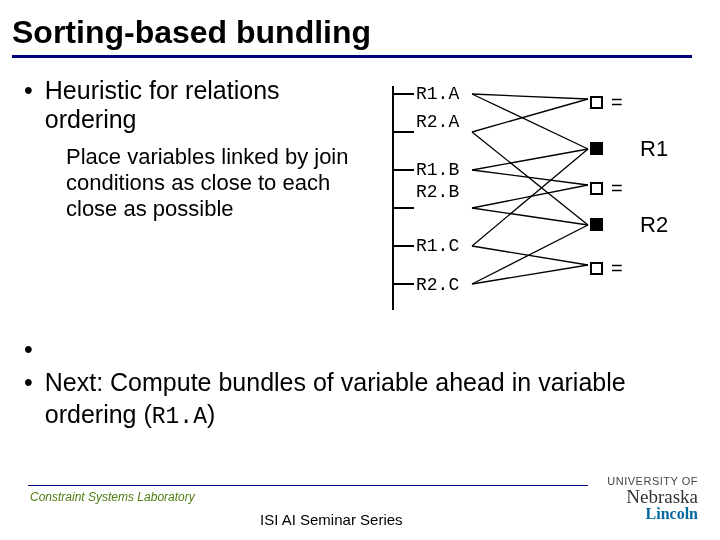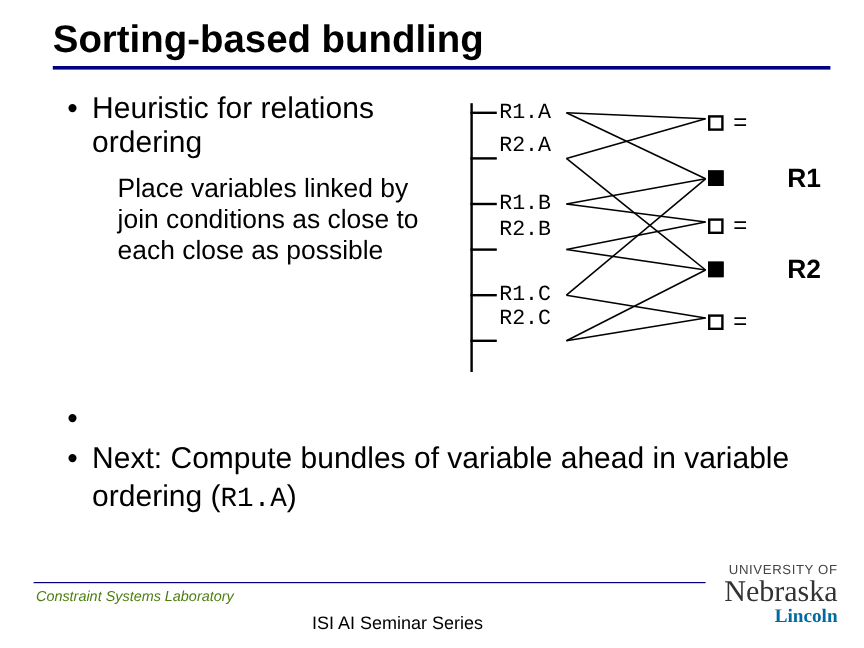--- a/index.html
+++ b/index.html
@@ -7,21 +7,21 @@
     width: 720px;
     height: 540px;
     background: #fff;
     font-family: Arial, Helvetica, sans-serif;
     position: relative;
     overflow: hidden;
   }
   .slide {
     width: 100%;
     height: 100%;
-    padding: 14px 28px 0 44px;
+    padding: 14px 28px 0 12px;
     position: relative;
   }
   .title {
     font-size: 32px;
     font-weight: bold;
     color: #000;
     margin-bottom: 4px;
   }
   .title-rule {
     height: 3px;
@@ -102,23 +102,23 @@
     background: #fff;
   }
   .sq.filled { background: #000; }
   .eq {
     font-size: 20px;
     font-family: Arial;
     line-height: 1;
   }
   .rlabel {
     position: absolute;
-    left: 264px;
+    left: 248px;
     font-size: 22px;
-    font-weight: bold;
+    font-weight: normal;
   }
   svg.wires {
     position: absolute;
     left: 0;
     top: 0;
     width: 300px;
     height: 240px;
     pointer-events: none;
   }
   .lower-bullets {
@@ -169,21 +169,21 @@
     bottom: 18px;
     text-align: right;
     line-height: 1;
   }
   .logo .nu1 {
     font-size: 11px;
     letter-spacing: 0.5px;
     color: #444;
   }
   .logo .nu2 {
-    font-size: 25px;
+    font-size: 19px;
     color: #333;
     font-family: Georgia, serif;
   }
   .logo .nu3 {
     font-size: 16px;
     color: #0369a1;
     font-weight: bold;
     font-family: Liberation Serif, serif;
   }
 </style>
@@ -216,21 +216,21 @@
         <div class="tick" style="top:89px"></div>
         <div class="varlabel" style="top:80px">R1.B</div>
 
         <div class="tick" style="top:127px"></div>
         <div class="varlabel" style="top:102px">R2.B</div>
 
         <div class="tick" style="top:165px"></div>
         <div class="varlabel" style="top:156px">R1.C</div>
 
         <div class="tick" style="top:203px"></div>
-        <div class="varlabel" style="top:176px">R2.C</div>
+        <div class="varlabel" style="top:195px">R2.C</div>
 
         <div class="rsym" style="top:12px">
           <div class="sq"></div>
           <div class="eq">=</div>
         </div>
         <div class="rsym" style="top:62px">
           <div class="sq filled"></div>
         </div>
         <div class="rsym" style="top:98px">
           <div class="sq"></div>

